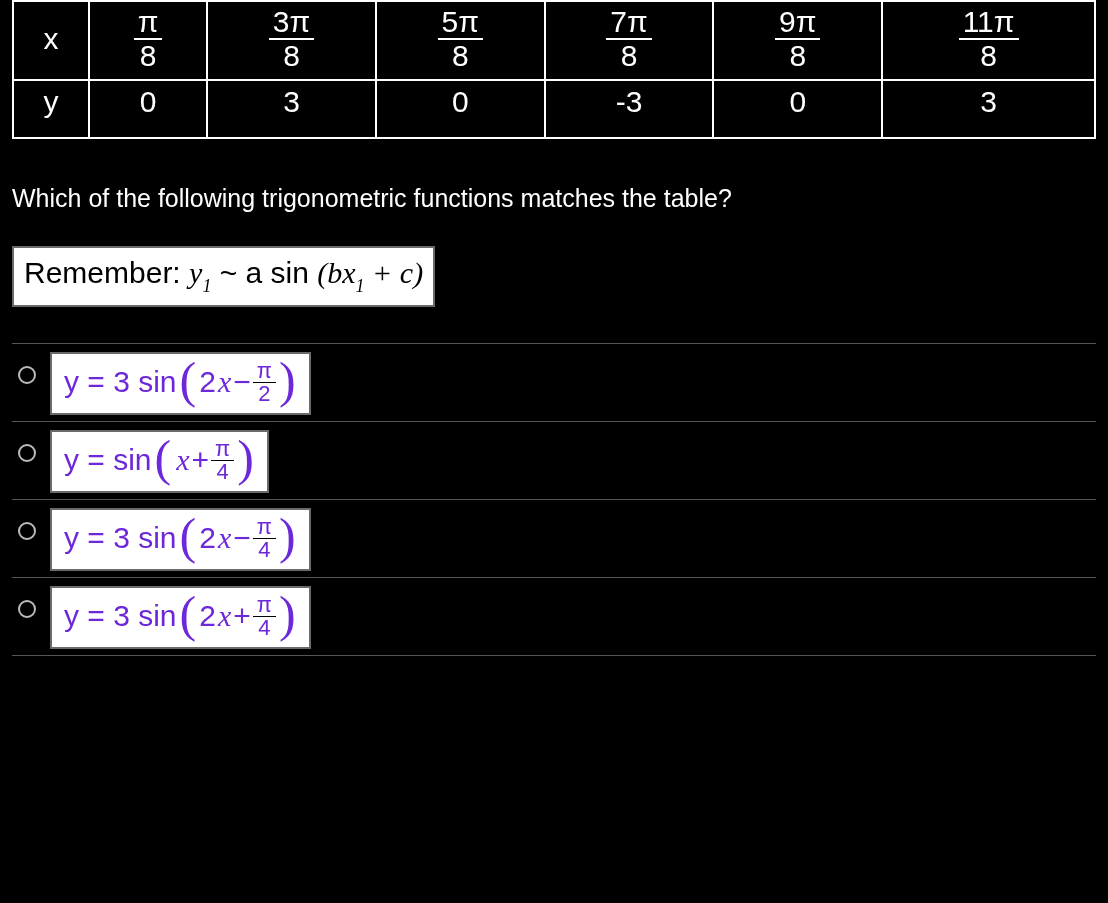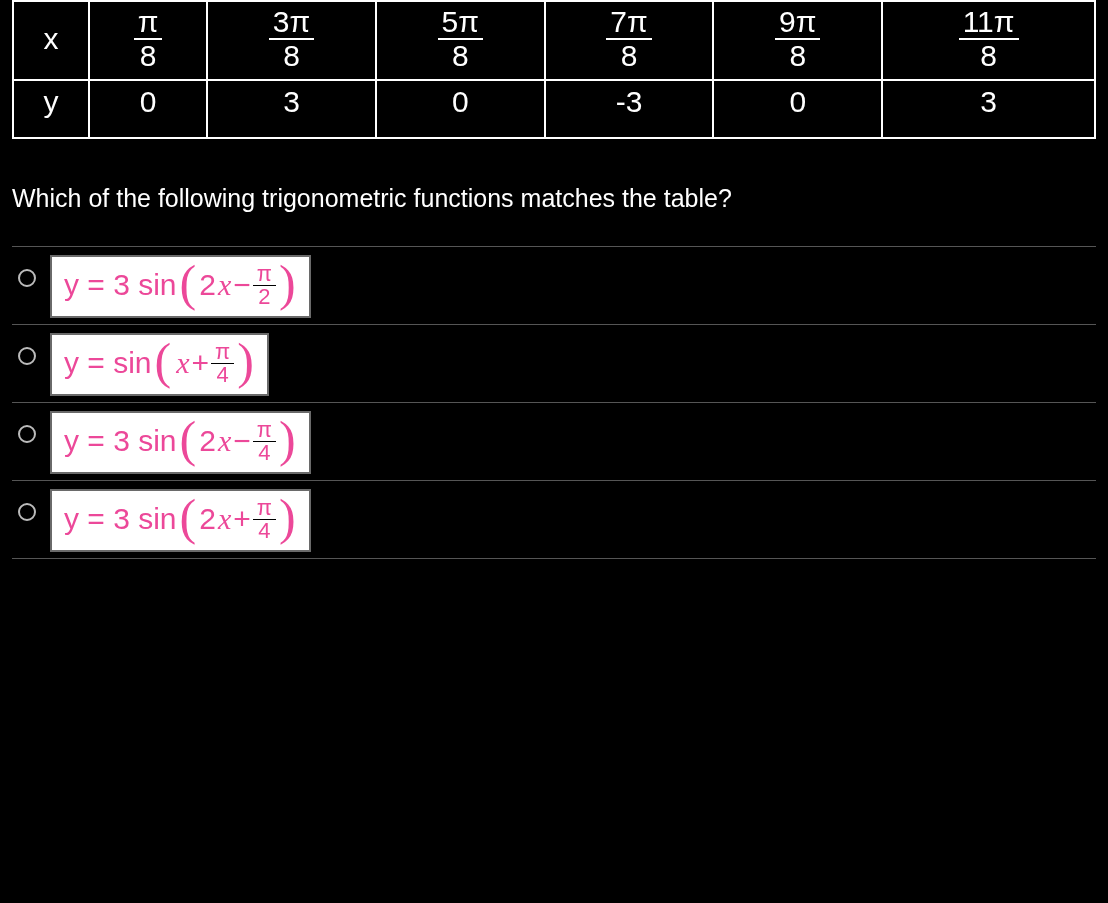--- a/index.html
+++ b/index.html
@@ -77,21 +77,21 @@
     border-radius: 50%;
     margin-top: 14px;
     margin-left: 6px;
     flex: 0 0 auto;
     cursor: pointer;
   }
   .formula-box {
     display: inline-flex;
     align-items: center;
     background: #fff;
-    color: #ec4899;
+    color: #6d28d9;
     border: 2px solid #6a6a6a;
     padding: 6px 12px 8px 12px;
     font-size: 30px;
     cursor: pointer;
   }
   .formula-box .mathit { font-style: italic; font-family: "Cambria Math","Times New Roman",serif; }
   .paren {
     font-size: 50px;
     line-height: 0.8;
     position: relative;
@@ -129,20 +129,23 @@
       <td>0</td>
       <td>3</td>
     </tr>
   </tbody>
     </table>
 
   
   <div class="question-text">Which of the following trigonometric functions matches the table?</div>
 
   
+  <div class="hint-box nowrap">
+    <span>Remember:  </span><span class="ital">y</span><span class="sub ital">1</span><span> ~ a sin </span><span class="ital">(</span><span class="ital">bx</span><span class="sub ital">1</span><span class="ital"> + </span><span class="ital">c</span><span class="ital">)</span>
+  </div>
 
   
   <div class="options">
 
     <div class="option-row">
       <div class="radio"></div>
       <div class="formula-box nowrap">
         <span class="unit">
           <span>y = 3 sin </span>
           <span class="paren">(</span>

